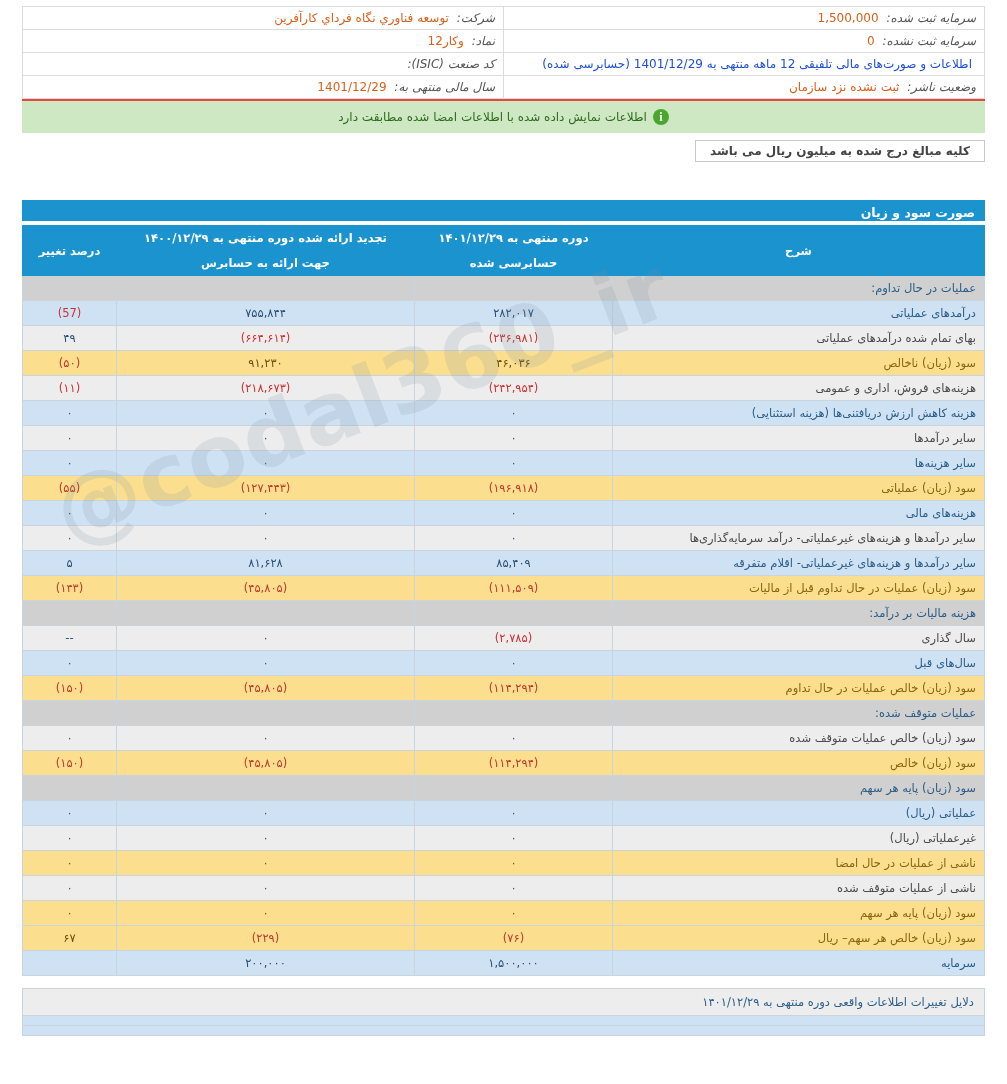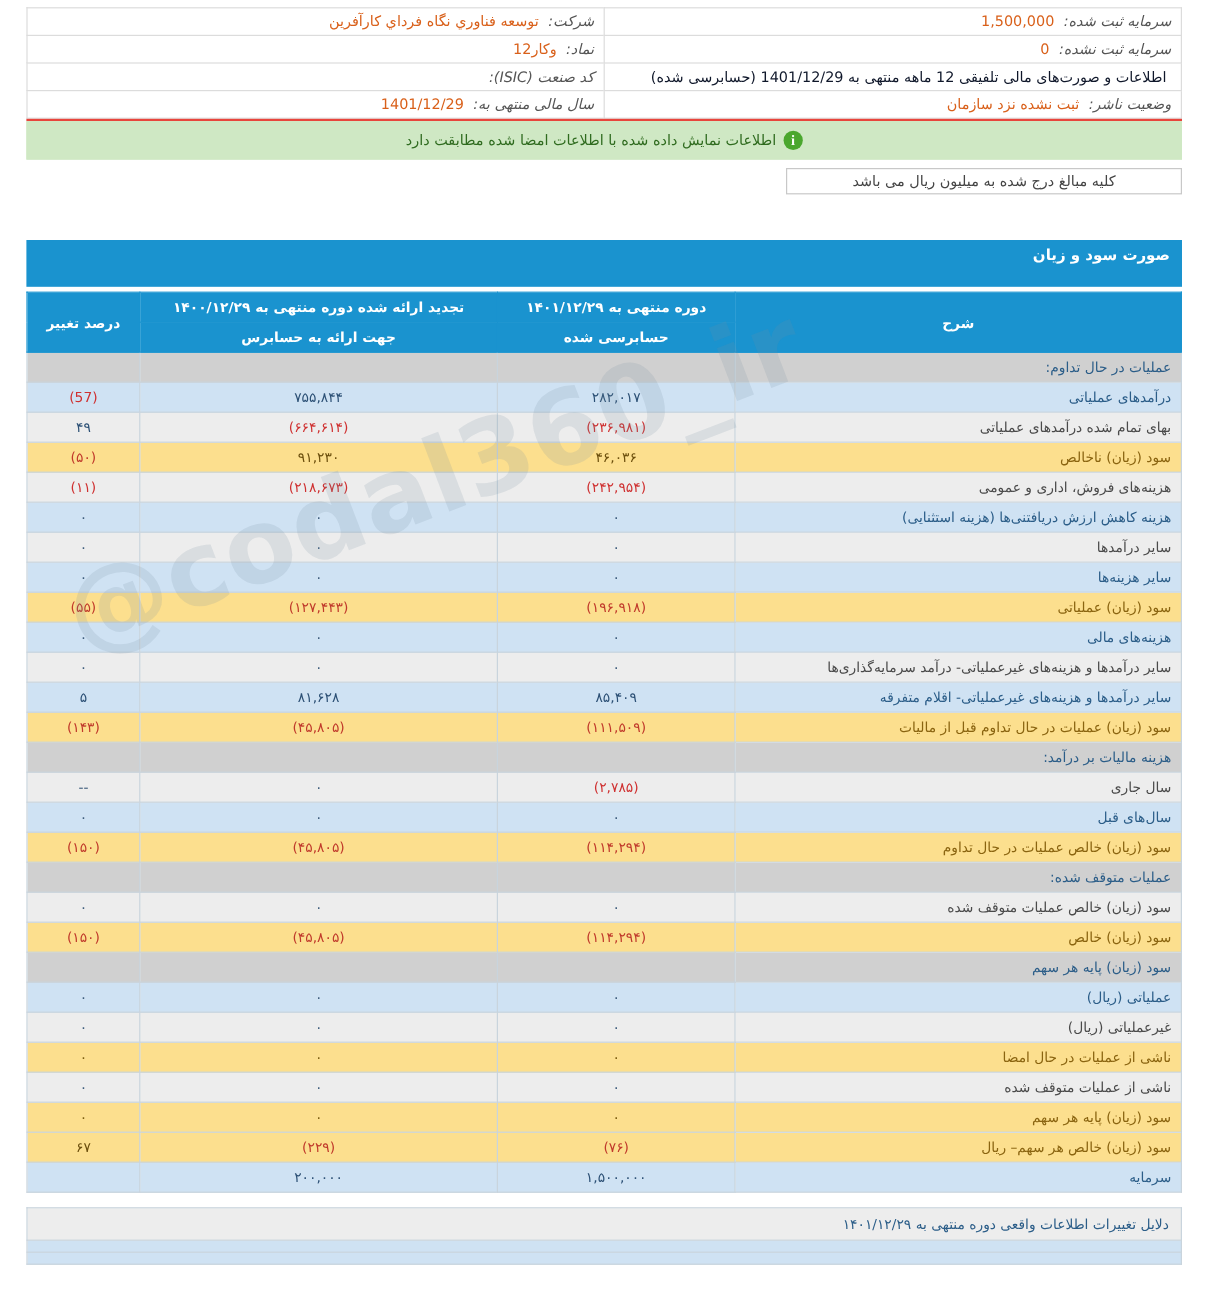--- a/index.html
+++ b/index.html
@@ -38,21 +38,21 @@
   }
   .info .lbl {
     color: #555555;
     font-style: italic;
   }
   .info .val-orange {
     color: #d9601a;
     padding-right: 4px;
   }
   .info .val-dark {
-    color: #0f172a;
+    color: #1d4ed8;
     padding-right: 4px;
   }
   td.cell-right { text-align: right; }
   td.cell-left  { text-align: right; }
 
   .red-rule {
     height: 2px;
     background: #e8453c;
     margin: 0 22px;
   }
@@ -84,37 +84,38 @@
   }
 
   
   .units-wrap {
     margin: 7px 22px 0 22px;
   }
   .units-box {
     display: inline-block;
     border: 1px solid #c8c8c8;
     background: #fff;
-    padding: 3px 24px;
+    padding: 3px 4px;
     font-size: 12px;
     color: #444;
     min-width: 280px;
     text-align: center;
+    font-weight: bold;
   }
 
   
   .statement-wrap {
     margin: 38px 22px 0 22px;
   }
   .blue-bar {
     background: #1a93cf;
     color: #ffffff;
     font-weight: bold;
     font-size: 12.5px;
-    height: 39px;
+    height: 21px;
     line-height: 26px;
     padding: 0 10px;
     text-align: right;
   }
   table.stmt {
     width: 100%;
     border-collapse: collapse;
     table-layout: fixed;
     margin-top: 4px;
   }
@@ -375,21 +376,21 @@
           <td class="num neg">(۴۵,۸۰۵)</td>
           <td class="num neg">(۱۴۳)</td>
         </tr>
         <tr class="r-sect">
           <td class="desc">هزینه مالیات بر درآمد:</td>
           <td class="num zero"></td>
           <td class="num zero"></td>
           <td class="num zero"></td>
         </tr>
         <tr class="r-gray">
-          <td class="desc">سال جاری</td>
+          <td class="desc">سال گذاری</td>
           <td class="num neg">(۲,۷۸۵)</td>
           <td class="num zero">۰</td>
           <td class="num zero">--</td>
         </tr>
         <tr class="r-blue">
           <td class="desc">سال‌های قبل</td>
           <td class="num zero">۰</td>
           <td class="num zero">۰</td>
           <td class="num zero">۰</td>
         </tr>

